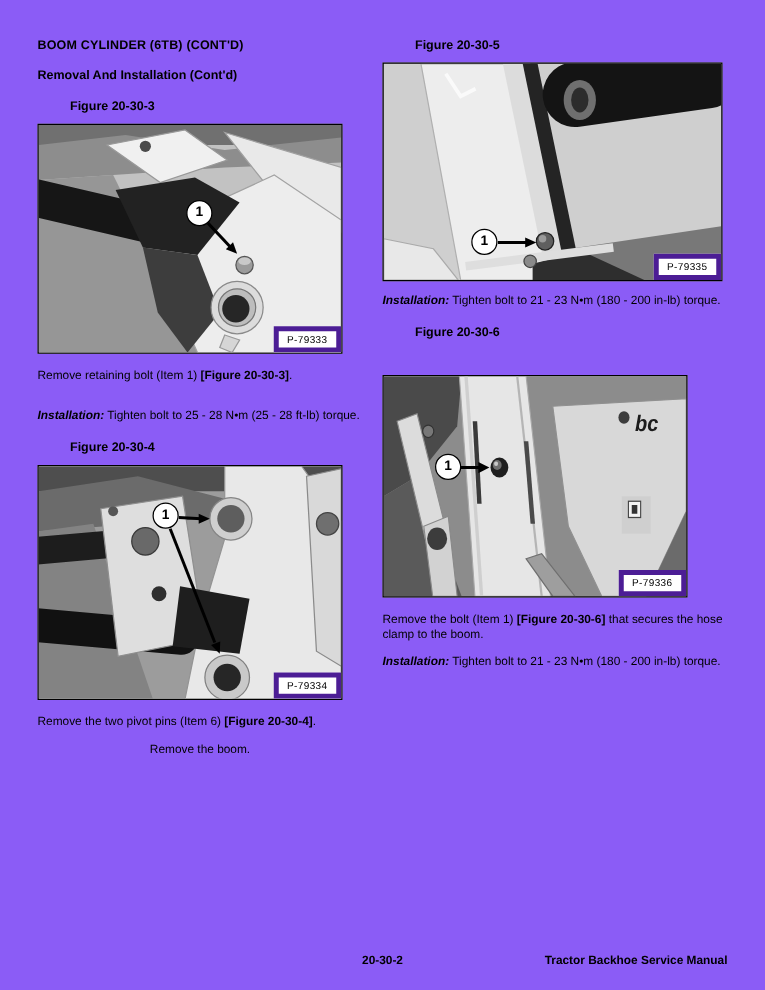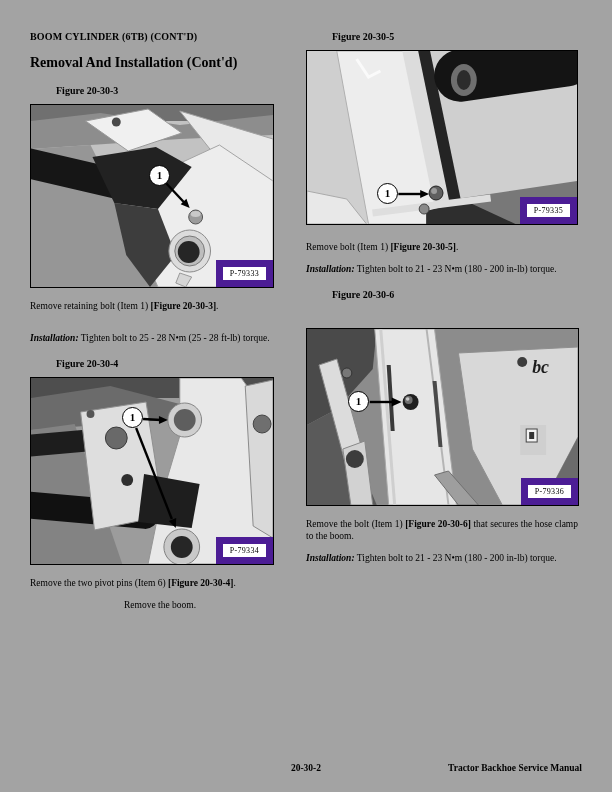--- a/index.html
+++ b/index.html
@@ -1,38 +1,38 @@
 <!DOCTYPE html>
 <html><head>
 <meta charset="utf-8">
 <style>
   * { margin:0; padding:0; box-sizing:border-box; }
   html,body { background:#e9e9e9; }
   body { font-family:"Liberation Sans", sans-serif; color:#000; }
-  .page { position:relative; width:612px; height:792px; background:#a3a3a3; overflow:hidden;font-family:Liberation Serif, serif; }
+  .page { position:relative; width:612px; height:792px; background:#8b5cf6; overflow:hidden; }
 
   .col { position:absolute; top:31px; }
   .col-left  { left:30px;  width:260px; }
   .col-right { left:306px; width:272px; }
 
   .h-title   { font-size:10px; font-weight:bold; letter-spacing:.15px; }
-  .h-sub     { font-size:14px; font-weight:bold; margin-top:13px; }
+  .h-sub     { font-size:10px; font-weight:bold; margin-top:13px; }
   .fig-cap   { font-size:10px; font-weight:bold; margin-top:14px;padding-left:26px; }
   .fig-cap.first { margin-top:0; }
 
   .photo { position:relative; margin-top:8px; border:1px solid #000; background:#c4c4c4; overflow:hidden; }
   .photo svg { display:block; width:100%; height:100%; }
   .ph-1 { width:244px; height:184px; }
   .ph-2 { width:244px; height:188px; }
   .ph-3 { width:272px; height:175px; }
-  .ph-4 { width:273px; height:178px;margin-top:28px; }
+  .ph-4 { width:244px; height:178px;margin-top:28px; }
 
   .callout { position:absolute; width:21px; height:21px; border:1.5px solid #000; border-radius:50%;
              background:#fff; font-size:11px; font-weight:bold; line-height:18px; text-align:center; }
-  .photo-id { position:absolute; right:0; bottom:0; border:7px solid #4c1d95; background:#fff;
+  .photo-id { position:absolute; right:0; bottom:0; border:4px solid #4c1d95; background:#fff;
               font-size:8px; letter-spacing:.3px; padding:2px 7px; }
 
   .body { font-size:9.5px; line-height:12px; margin-top:12px;text-align:center; }
   .just { text-align:justify; }
   .ref  { font-weight:bold; }
   .inst { font-weight:bold; font-style:italic; }
 
   .footer { position:absolute; left:30px; right:30px; top:763px; height:14px;
             font-size:9.5px; font-weight:bold; }
   .footer .page-num { position:absolute; left:0; right:0; text-align:center; }
@@ -138,21 +138,20 @@
         <circle cx="128" cy="140" r="3" fill="#9a9a9a"></circle>
         <g>
           <line x1="92" y1="143" x2="116" y2="143" stroke="#000000" stroke-width="2.4"></line>
           <polygon points="123,143 114,139 114,147" fill="#000000"></polygon>
         </g>
       </svg>
       <div class="callout" style="left:70px; top:132px;">1</div>
       <div class="photo-id">P-79335</div>
     </figure>
 
-    <p class="body just" style="margin-top:16px;"><span>Remove bolt (Item 1) </span><span class="ref">[Figure 20-30-5]</span><span>.</span></p>
 
     <p class="body just" style="margin-top:10px;"><span class="inst">Installation:</span><span> Tighten bolt to 21 - 23 N•m (180 - 200 in-lb) torque.</span></p>
 
     <div class="fig-cap">Figure 20-30-6</div>
     <figure class="photo ph-4">
       <svg viewBox="0 0 272 176" preserveAspectRatio="none">
         <rect width="272" height="176" fill="#8c8c8c"></rect>
         <polygon points="0,0 70,0 66,40 30,80 0,96" fill="#4a4a4a"></polygon>
         <polygon points="0,96 30,80 70,176 0,176" fill="#5a5a5a"></polygon>
         <polygon points="12,36 30,30 58,130 40,140" fill="#dcdcdc" stroke="#8a8a8a"></polygon>

